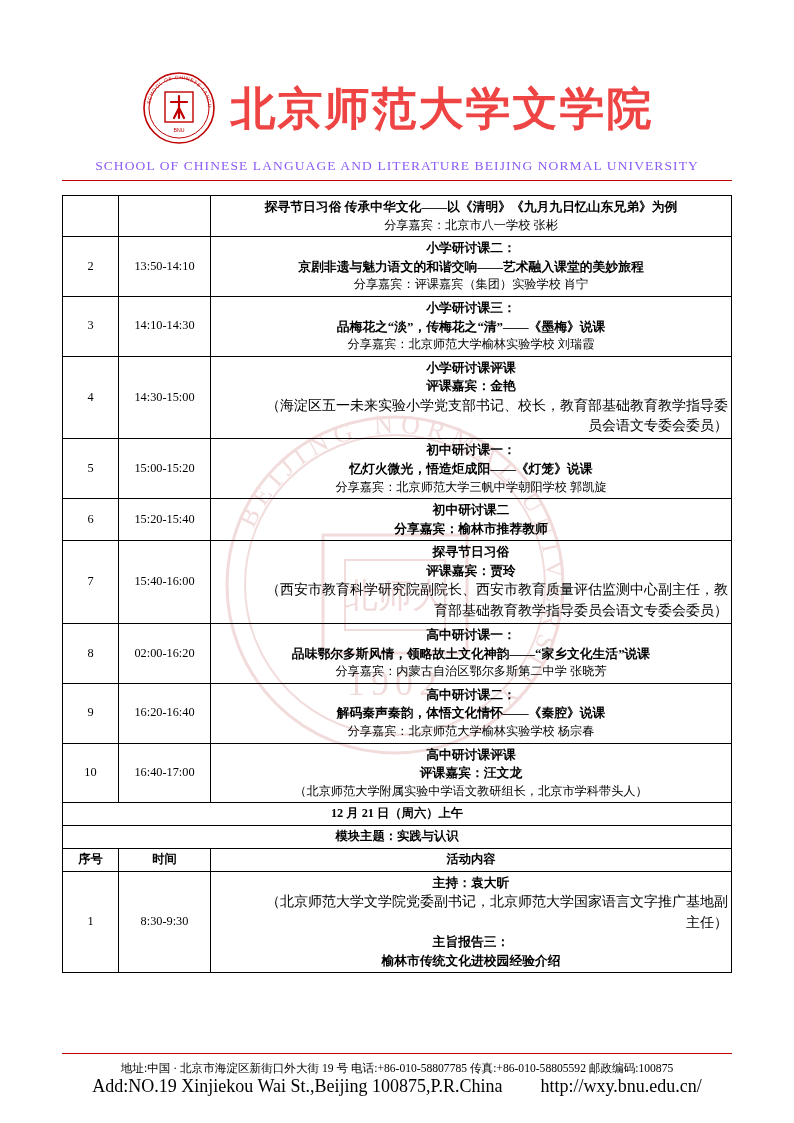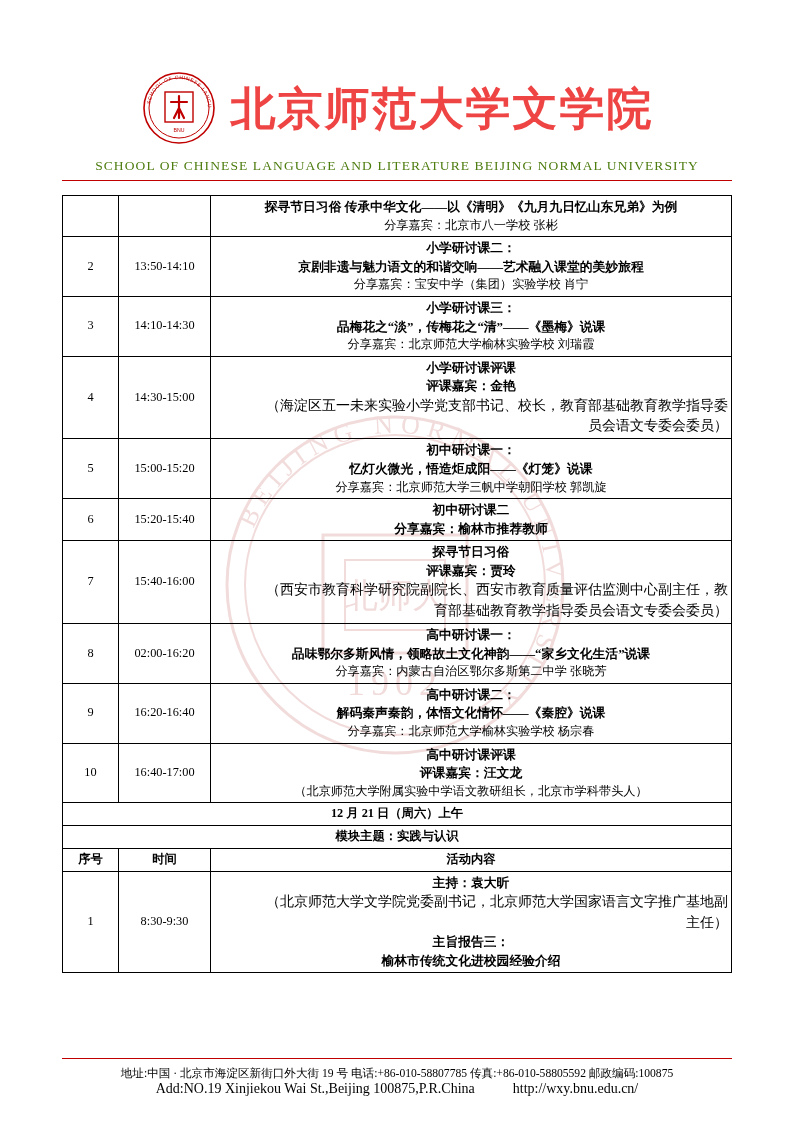--- a/index.html
+++ b/index.html
@@ -43,21 +43,21 @@
     color: #ef4444;
     letter-spacing: 2px;
     line-height: 1;
     white-space: nowrap;
   }
   .header-en {
     text-align: center;
     font-family: "Liberation Serif", serif;
     font-size: 13.5px;
     letter-spacing: 1.1px;
-    color: #4d7c0f;
+    color: #8b5cf6;
     margin-top: 12px;
     margin-bottom: 6px;
   }
   .hr-red {
     border: none;
     border-top: 1.2px solid #c00000;
     margin: 6px 0 0 0;
   }
   
   .watermark {
@@ -125,21 +125,21 @@
     bottom: 26px;
     text-align: center;
     z-index: 3;
   }
   .footer .hr-red { margin-bottom: 7px; }
   .footer-cn {
     font-size: 11.6px;
     font-family: "Liberation Serif", serif;
   }
   .footer-en {
-    font-size: 14px;
+    font-size: 18px;
     font-family: "Liberation Serif", serif;
   }
   .footer-en .gap { display: inline-block; width: 38px; }
 </style>
 </head>
 <body>
 
 <div class="page">
 
   <div class="watermark">
@@ -196,21 +196,21 @@
               <div class="line-title">探寻节日习俗  传承中华文化——以《清明》《九月九日忆山东兄弟》为例</div>
               <div class="line-sub">分享嘉宾：北京市八一学校    张彬</div>
             </td>
           </tr>
           <tr>
             <td class="cell-no">2</td>
             <td class="cell-time">13:50-14:10</td>
             <td class="cell-body">
               <div class="line-title">小学研讨课二：</div>
               <div class="line-title">京剧非遗与魅力语文的和谐交响——艺术融入课堂的美妙旅程</div>
-              <div class="line-sub">分享嘉宾：宝安中学（集团）实验学校    肖宁</div>
+              <div class="line-sub">分享嘉宾：评课嘉宾（集团）实验学校    肖宁</div>
             </td>
           </tr>
           <tr>
             <td class="cell-no">3</td>
             <td class="cell-time">14:10-14:30</td>
             <td class="cell-body">
               <div class="line-title">小学研讨课三：</div>
               <div class="line-title">品梅花之“淡”，传梅花之“清”——《墨梅》说课</div>
               <div class="line-sub">分享嘉宾：北京师范大学榆林实验学校    刘瑞霞</div>
             </td>

